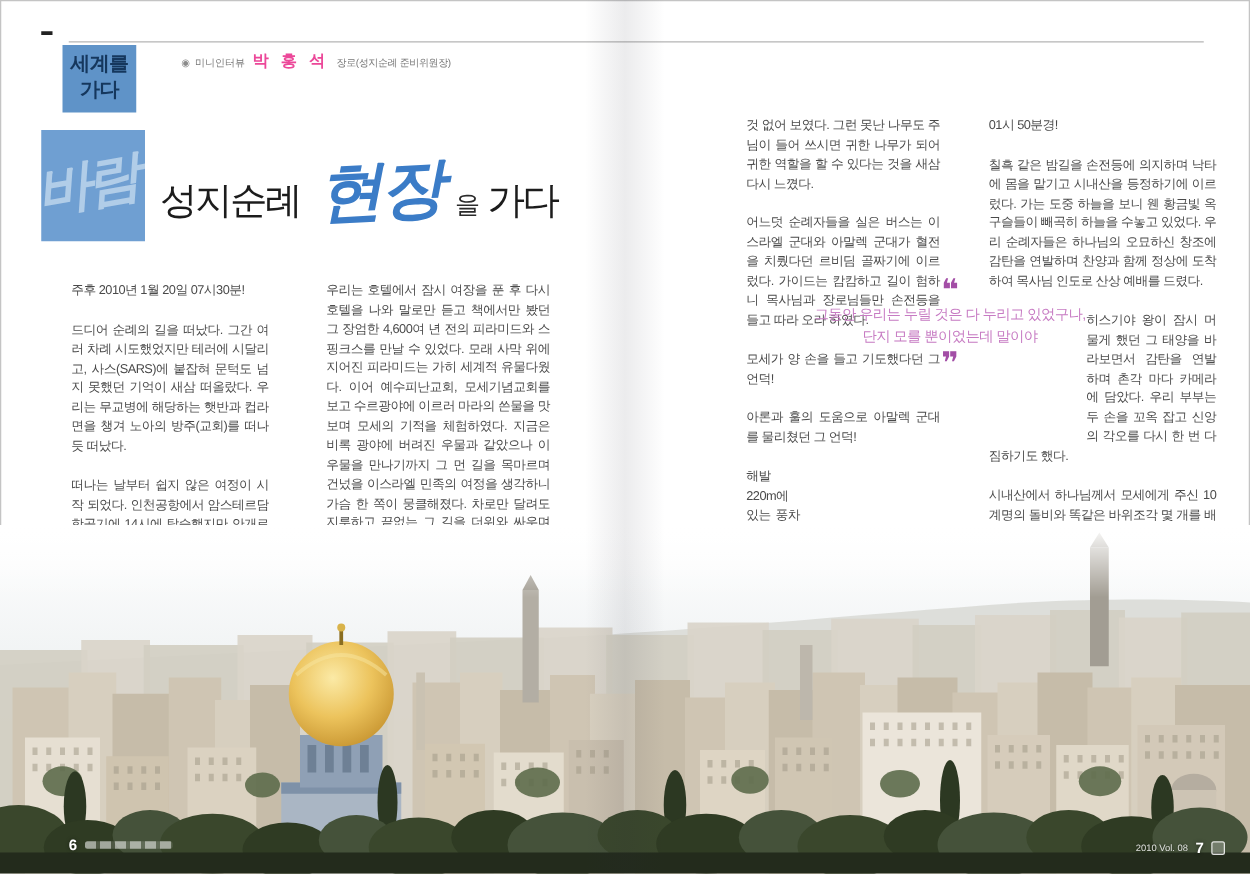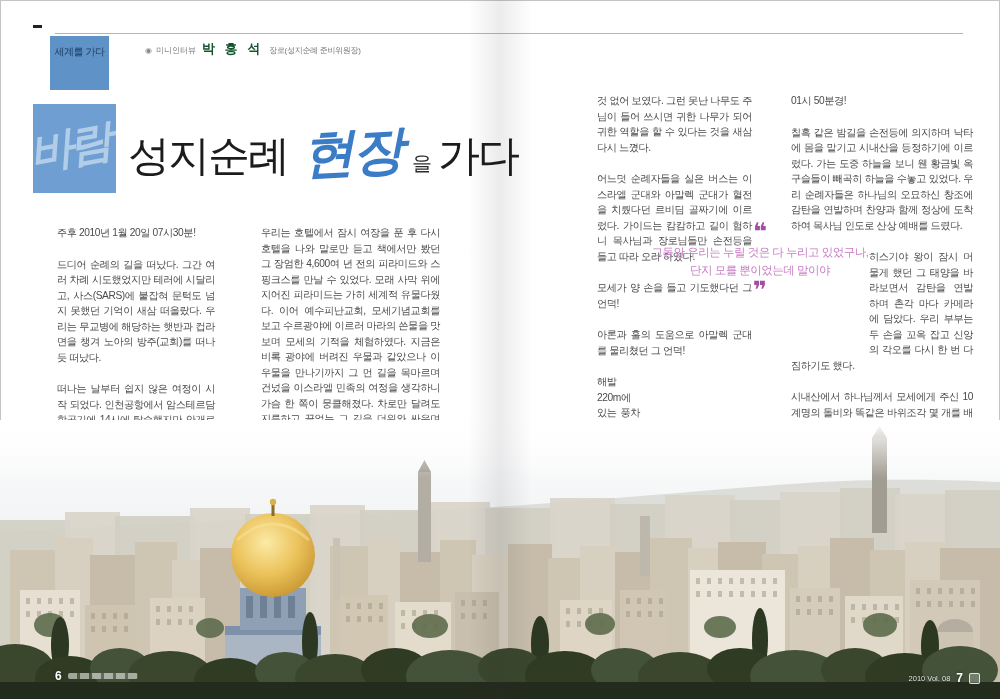--- a/index.html
+++ b/index.html
@@ -5,33 +5,33 @@
   html,body{margin:0;padding:0;}
   body{width:1000px;height:699px;position:relative;overflow:hidden;
        font-family:"Liberation Sans","DejaVu Sans",sans-serif;background:#e8e8e8;}
   .spread{position:absolute;inset:0;background:#fff;
           box-shadow:inset 0 0 0 1px #c4c4c4, inset 0 -3px 0 #555;}
   
   .corner-dash{position:absolute;left:33px;top:25px;width:9px;height:3px;background:#222;}
   .top-rule{position:absolute;left:55px;right:37px;top:33px;height:1px;background:#b5b5b5;}
   .section-box{position:absolute;left:50px;top:36px;width:59px;height:54px;
                background:#5f93c8;text-align:center;box-sizing:border-box;padding-top:5px;}
-  .section-box span{font-size:10px;font-weight:normal;color:#15375d;letter-spacing:-0.5px;}
+  .section-box span{font-size:16px;font-weight:bold;color:#15375d;letter-spacing:-0.5px;}
   .byline{position:absolute;left:145px;top:40px;display:flex;align-items:baseline;gap:4px;white-space:nowrap;}
   .byline .dot{font-size:8px;color:#8a8a8a;}
   .byline .lbl{font-size:8px;color:#777;font-family:Liberation Serif, serif;}
-  .byline .name{font-size:13px;font-weight:bold;color:#14532d;letter-spacing:3px;margin:0 2px;}
+  .byline .name{font-size:13px;font-weight:bold;color:#ec4899;letter-spacing:3px;margin:0 2px;}
   .byline .role{font-size:8px;color:#777;letter-spacing:-0.3px;}
   
   .title-box{position:absolute;left:33px;top:104px;width:83px;height:89px;background:#6f9fd2;overflow:hidden;}
   .title-box span{position:absolute;left:-4px;top:14px;font-size:44px;font-weight:bold;font-style:italic;
                   color:#b9d2ea;transform:rotate(-10deg);letter-spacing:-4px;opacity:.9;
                   font-family:"Liberation Serif",serif;}
   .main-title{position:absolute;left:128px;top:118px;display:flex;align-items:baseline;white-space:nowrap;}
-  .t-serif{font-family:"Liberation Serif","DejaVu Serif",serif;color:#1c1c1c;font-size:42px;letter-spacing:-2px;}
+  .t-serif{font-family:"Liberation Serif","DejaVu Serif",serif;color:#1c1c1c;font-size:30px;letter-spacing:-2px;}
   .t-script{font-family:"Liberation Serif",serif;font-style:italic;font-weight:bold;color:#3b7cc7;
             font-size:52px;letter-spacing:-2px;margin:0 10px 0 14px;transform:rotate(-3deg);display:inline-block;}
   .t-particle{font-family:"Liberation Serif",serif;color:#2a2a2a;font-size:20px;margin-right:6px;}
   
   .col{position:absolute;font-size:10.2px;line-height:15.5px;color:#4a4a4a;
        text-align:justify;letter-spacing:-0.4px;}
   .col p{margin:16px;}
   .col p.gap{margin-top:15px;}
   .sp-r{float:right;width:112px;height:96px;}
   .sp-l{float:left;width:78px;height:96px;}

